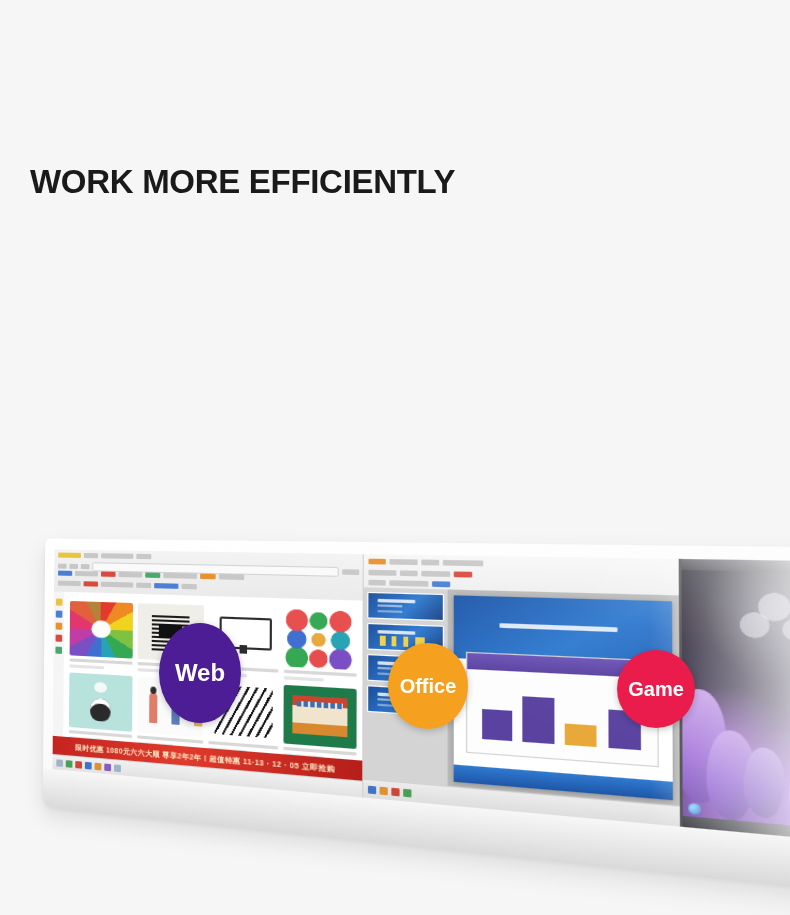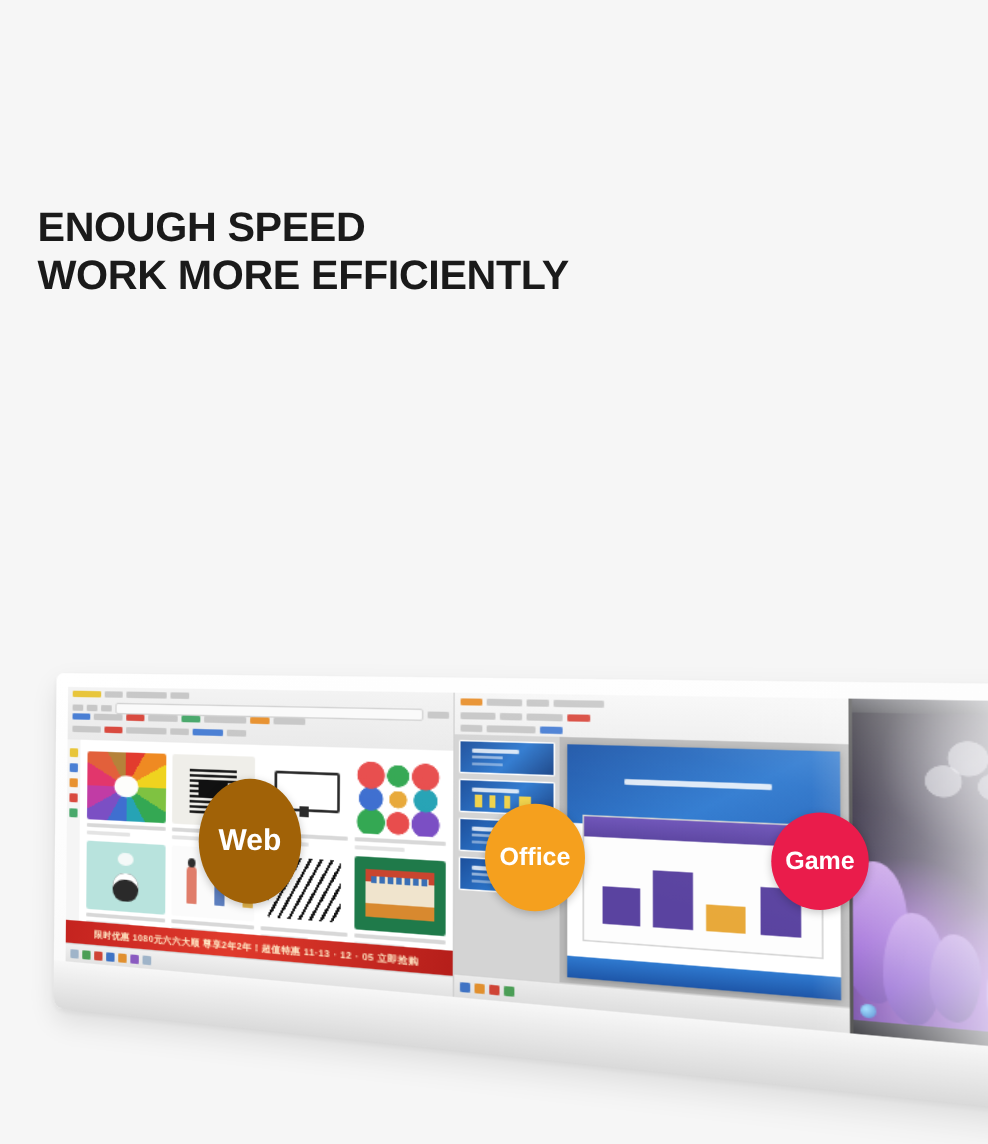--- a/index.html
+++ b/index.html
@@ -436,39 +436,38 @@
   
   .badge {
     position: absolute;
     display: flex; align-items: center; justify-content: center;
     color: #ffffff; font-weight: bold;
     box-shadow: 0 2px 7px rgba(0,0,0,0.22);
   }
   .badge-web {
     left: 159px; top: 623px;
     width: 82px; height: 100px; border-radius: 50%;
-    background: #a16207; font-size: 24px;
+    background: #4c1d95; font-size: 24px;
   }
   .badge-office {
     left: 388px; top: 643px;
     width: 80px; height: 86px; border-radius: 50%;
     background: #f5a01e; font-size: 20px;
   }
   .badge-game {
     left: 617px; top: 650px;
     width: 78px; height: 78px; border-radius: 50%;
     background: #ea1c4b; font-size: 20px;
   }
 </style>
 </head>
 <body>
 
 <div class="copy-block">
   <h1 class="headline">
-    <span class="hl-line">ENOUGH SPEED</span>
     <span class="hl-line">WORK MORE EFFICIENTLY</span>
   </h1>
 </div>
 
 <div class="monitor-scene">
 
   <div class="streak s1"></div>
   <div class="streak s2"></div>
   <div class="streak s3"></div>
 

